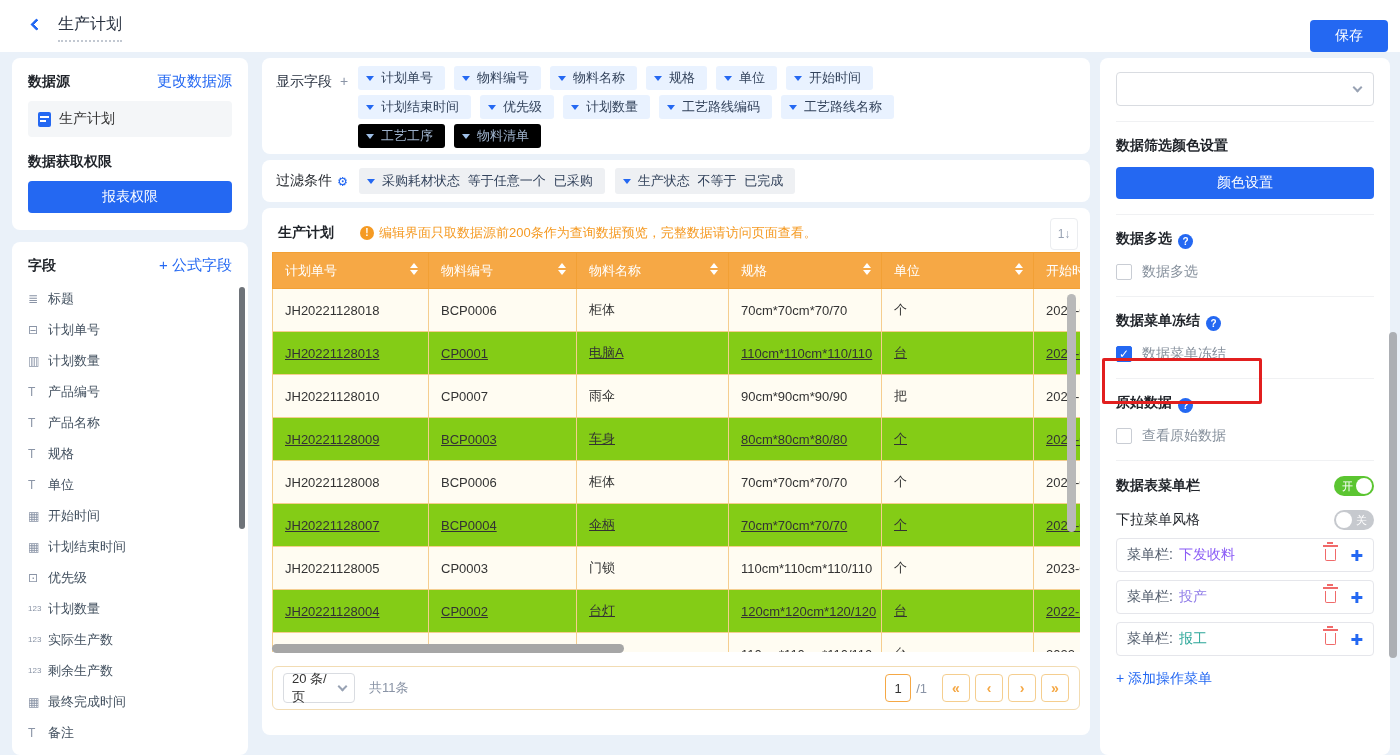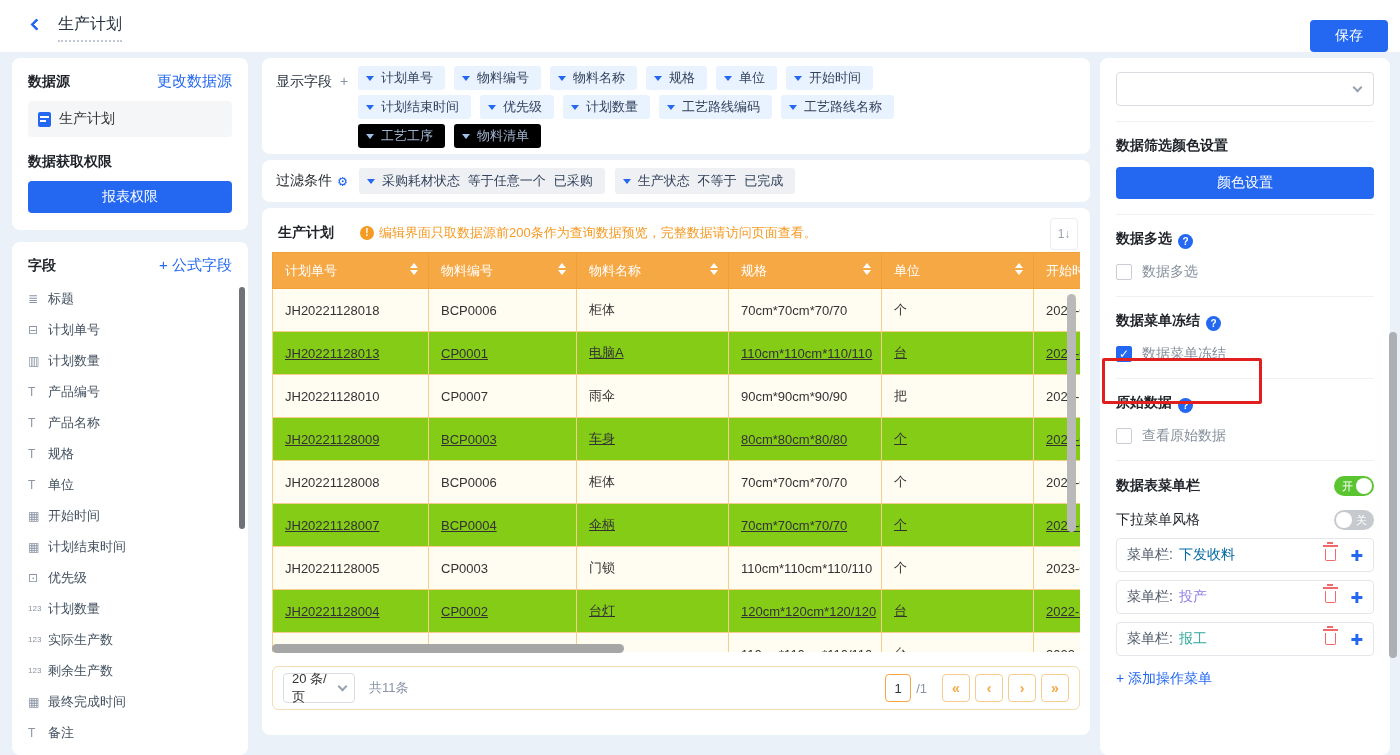--- a/index.html
+++ b/index.html
@@ -122,21 +122,21 @@
   .toggle .t-label { position:absolute; top:3px; color:#fff; font-size:11px; }
   .toggle.on  .t-label { left:8px; }
   .toggle.off .t-label { right:7px; }
   .toggle .knob { position:absolute; top:2px; width:16px; height:16px; border-radius:50%; background:#fff; }
   .toggle.on  .knob { right:2px; }
   .toggle.off .knob { left:2px; }
   .menu-item { display:flex; align-items:center; height:34px; border:1px solid #E5E6EB;
     border-radius:4px; padding:0 10px; margin-top:8px; background:#fff; }
   .mi-label { color:#4E5969; font-size:14px; }
   .mi-val { margin-left:6px; font-size:14px; }
-  .mi-val.v0 { color:#0369a1; } .mi-val.v1 { color:#8F7BE8; } .mi-val.v2 { color:#2EA89A; }
+  .mi-val.v0 { color:#8b5cf6; } .mi-val.v1 { color:#8F7BE8; } .mi-val.v2 { color:#2EA89A; }
   .mi-icons { margin-left:auto; display:flex; align-items:center; }
   .trash-icon { position:relative; width:11px; height:12px; border:1.5px solid #F06A6A;
     border-top:none; border-radius:0 0 2px 2px; margin-right:14px; cursor:pointer; }
   .trash-icon:before { content:""; position:absolute; left:-3.5px; top:-4px; width:15px; height:2px; background:#F06A6A; }
   .trash-icon:after { content:""; position:absolute; left:0.5px; top:-7px; width:6px; height:2px; background:#F06A6A; }
   .move-icon { color:#2468F2; font-size:15px; cursor:grab; line-height:1; }
   .add-menu-link { display:inline-block; margin-top:14px; color:#2468F2; font-size:14px; cursor:pointer; }
   
   .annotation-box { position:absolute; left:1102px; top:358px; width:160px; height:46px;
     border:3px solid #E21F1F; border-radius:2px; pointer-events:none; z-index:50; }

